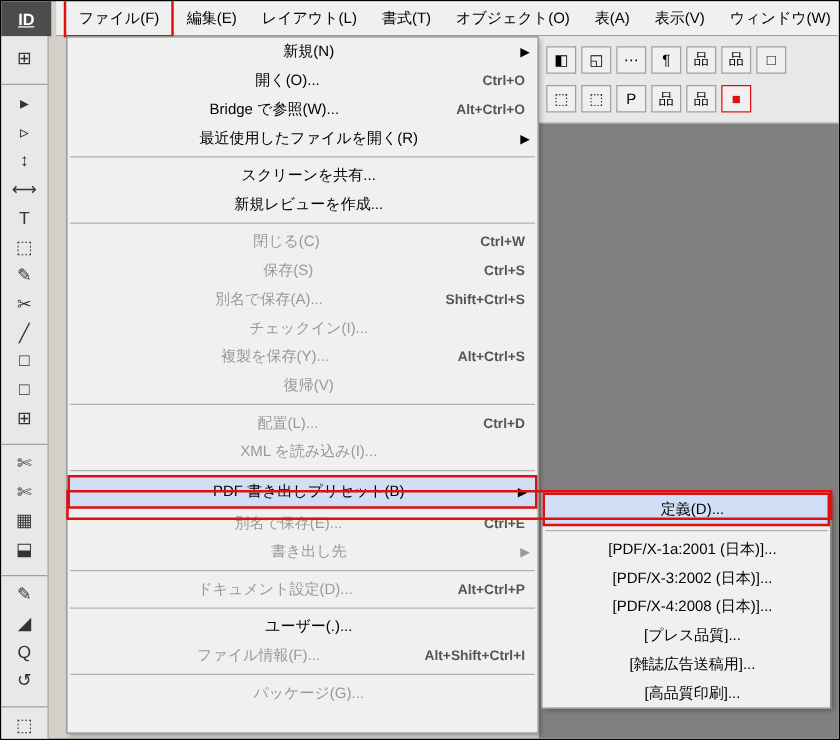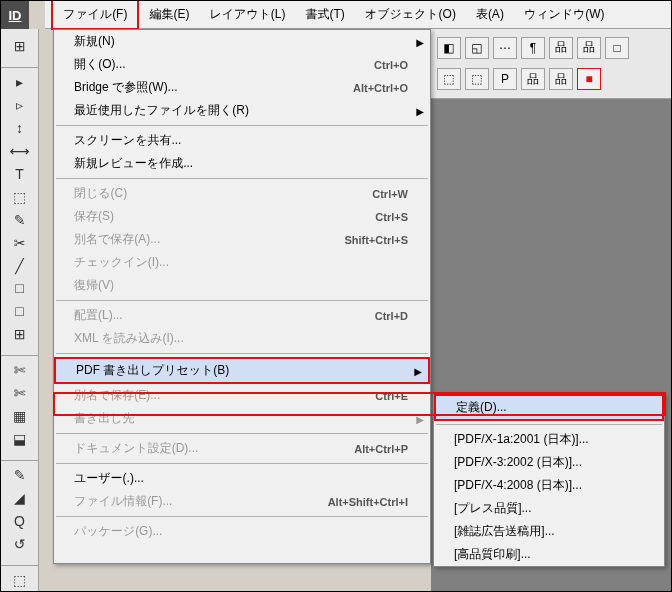--- a/index.html
+++ b/index.html
@@ -1,30 +1,30 @@
 <!DOCTYPE html>
 <html><head>
 <meta charset="utf-8">
 <style>
   * { box-sizing: border-box; margin: 0; padding: 0; }
   body { font-family: "Yu Gothic", "Meiryo", sans-serif; font-size: 12px; background: #fff; }
   .window { width: 672px; height: 592px; position: relative; background: #d4d0c8; border: 1px solid #000; overflow: hidden; }
-  .titlebar-left { position: absolute; top: 0; left: 0; width: 28px; height: 28px; background: #4c4c4c; color: #fff; display: flex; align-items: center; justify-content: center; font-weight: bold; font-size: 13px; text-decoration: underline; }
+  .titlebar-left { position: absolute; top: 0; left: 0; width: 40px; height: 28px; background: #4c4c4c; color: #fff; display: flex; align-items: center; justify-content: center; font-weight: bold; font-size: 13px; text-decoration: underline; }
   .menubar { position: absolute; top: 0; left: 44px; right: 0; height: 28px; background: #f0f0f0; display: flex; align-items: center; padding: 0 6px; border-bottom: 1px solid #a0a0a0; }
   .menu-item { padding: 5px 10px; cursor: default; white-space: nowrap; }
   .menu-item.active { border: 2px solid #e01010; }
   .toolbar-row { position: absolute; left: 430px; right: 0; height: 70px; top: 28px; background: #e8e8e8; border-bottom: 1px solid #a0a0a0; display: flex; align-items: center; gap: 6px; padding: 6px; flex-wrap: wrap; }
   .tool-icon { width: 24px; height: 22px; border: 1px solid #a0a0a0; background: #f0f0f0; display: flex; align-items: center; justify-content: center; font-size: 12px; }
   .tool-icon.red { border-color: #e01010; color: #e01010; }
   .left-tools { position: absolute; top: 28px; left: 0; width: 38px; bottom: 0; background: #e8e8e8; border-right: 1px solid #a0a0a0; display: flex; flex-direction: column; align-items: center; padding-top: 6px; gap: 1px; }
   .ltool { width: 22px; height: 22px; display: flex; align-items: center; justify-content: center; font-size: 14px; color: #333; }
   .ltool.sep { height: 8px; width: 100%; border-bottom: 1px solid #a0a0a0; margin: 2px 0; }
   .canvas-bg { position: absolute; top: 98px; left: 430px; right: 0; bottom: 0; background: #808080; }
   .dropdown { position: absolute; top: 28px; left: 52px; width: 378px; background: #f0f0f0; border: 1px solid #888; box-shadow: 2px 2px 4px rgba(0,0,0,0.3); }
-  .dd-item { display: flex; align-items: center; padding: 3px 22px 3px 20px; position: relative; min-height: 20px; }
+  .dd-item { display: flex; align-items: center; padding: 3px 10px 3px 20px; position: relative; min-height: 20px; text-align: center; }
   .dd-item.disabled { color: #999; }
   .dd-item .label { flex: 1; white-space: nowrap; }
   .dd-item .shortcut { color: #555; font-size: 11px; white-space: nowrap; font-weight: bold; }
   .dd-item .arrow { position: absolute; right: 6px; top: 50%; transform: translateY(-50%); font-size: 10px; }
   .dd-item.hovered { background: #d0dff5; }
   .dd-item.boxed { border: 2px solid #e01010; }
   .dd-sep { border-top: 1px solid #b0b0b0; margin: 3px 2px; }
   .submenu { position: absolute; top: 392px; left: 432px; width: 232px; background: #f0f0f0; border: 1px solid #888; box-shadow: 2px 2px 4px rgba(0,0,0,0.3); }
   .inner-hl { position: absolute; border: 2px solid #e01010; pointer-events: none; }
 </style>
@@ -35,20 +35,21 @@
 
   <div class="titlebar-left">ID</div>
 
   <div class="menubar" id="menubar">
       <div class="menu-item active">ファイル(F)</div>
       <div class="menu-item">編集(E)</div>
       <div class="menu-item">レイアウト(L)</div>
       <div class="menu-item">書式(T)</div>
       <div class="menu-item">オブジェクト(O)</div>
       <div class="menu-item">表(A)</div>
+      <div class="menu-item">表示(V)</div>
       <div class="menu-item">ウィンドウ(W)</div>
     </div>
 
   <div class="toolbar-row" id="toolbar">
       <div style="display: flex; gap: 4px; width: 100%;">
         <div class="tool-icon">◧</div>
         <div class="tool-icon">◱</div>
         <div class="tool-icon">⋯</div>
         <div class="tool-icon">¶</div>
         <div class="tool-icon">品</div>
@@ -130,20 +131,24 @@
         <span class="shortcut">Ctrl+S</span>
       </div>
       <div class="dd-item disabled">
         <span class="label">別名で保存(A)...</span>
         <span class="shortcut">Shift+Ctrl+S</span>
       </div>
       <div class="dd-item disabled">
         <span class="label">チェックイン(I)...</span>
       </div>
       <div class="dd-item disabled">
+        <span class="label">複製を保存(Y)...</span>
+        <span class="shortcut">Alt+Ctrl+S</span>
+      </div>
+      <div class="dd-item disabled">
         <span class="label">復帰(V)</span>
       </div>
       <div class="dd-sep"></div>
       <div class="dd-item disabled">
         <span class="label">配置(L)...</span>
         <span class="shortcut">Ctrl+D</span>
       </div>
       <div class="dd-item disabled">
         <span class="label">XML を読み込み(I)...</span>
       </div>

